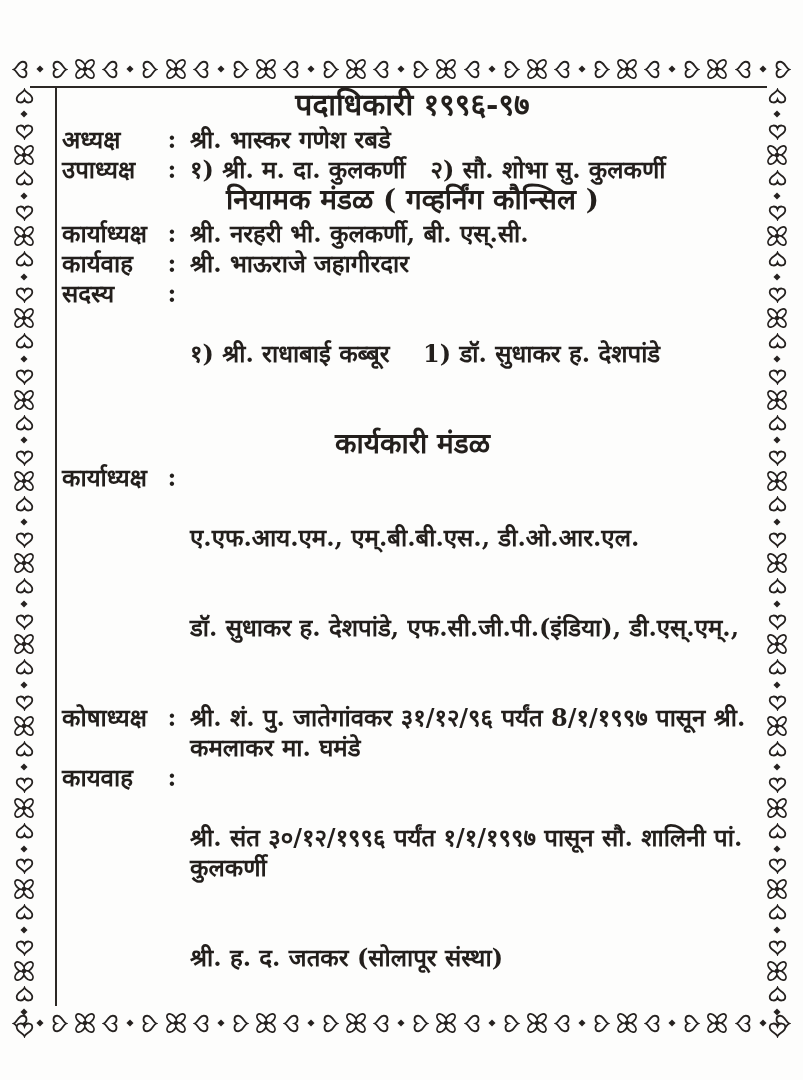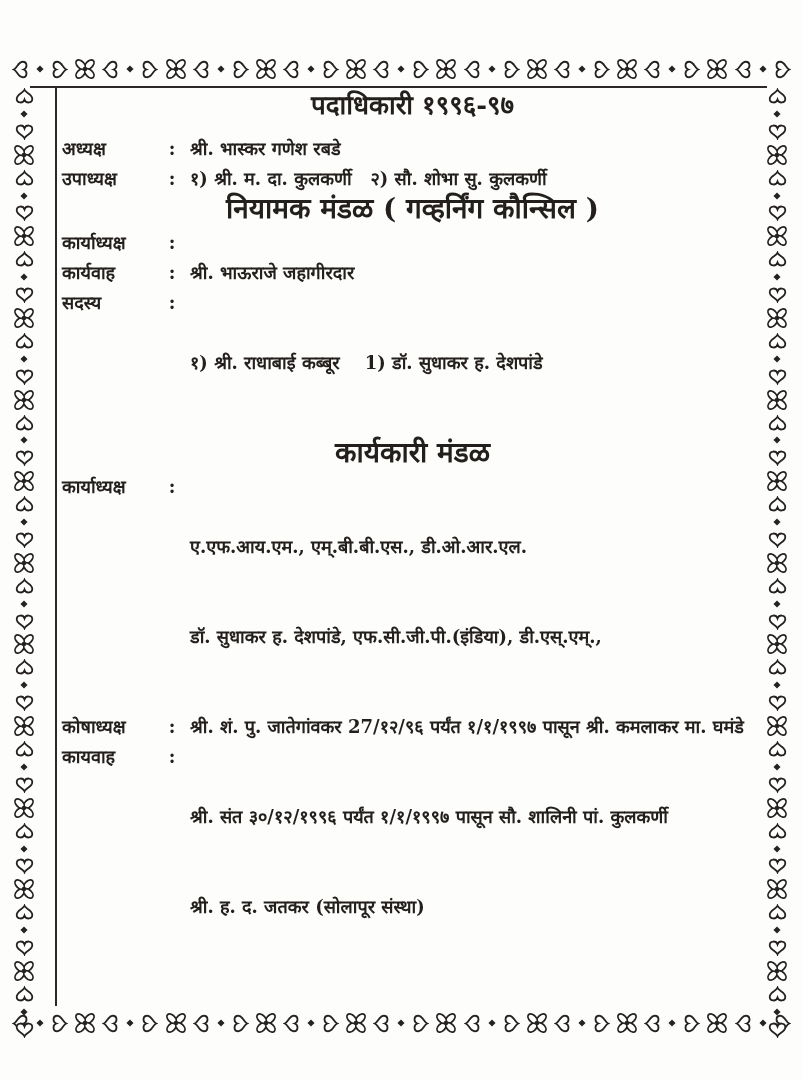--- a/index.html
+++ b/index.html
@@ -16,22 +16,22 @@
   .orn-v{top:88px;bottom:42px;width:34px;flex-direction:column;}
   .orn-left{left:7px;}
   .orn-right{right:9px;}
   .orn{display:block;}
   
   .rule-top{position:absolute;left:30px;right:36px;top:86px;height:2px;background:#2c2825;}
   .rule-left{position:absolute;left:55px;top:86px;height:920px;width:2px;background:#2c2825;}
   
   .content{position:absolute;left:62px;right:40px;top:90px;}
   .title1{font-size:27px;line-height:34px;text-align:center;margin:0 0 8px;}
-  .title2{font-size:26px;line-height:30px;text-align:center;margin:0 0 14px;}
-  .row{display:flex;font-size:18px;line-height:30px;}
+  .title2{font-size:30px;line-height:30px;text-align:center;margin:0 0 5px;}
+  .row{display:flex;font-size:24px;line-height:30px;}
   .lbl{width:92px;flex:none;}
   .colon{width:36px;flex:none;text-align:center;}
   .val{flex:1;white-space:pre-wrap;}
   .val .vline{white-space:pre-wrap;}
   .sec-heading{font-size:28px;line-height:30px;text-align:center;margin:0 0 4px;}
 </style>
 </head>
 <body>
 
 <div class="ornament orn-h orn-top" id="orn-top">
@@ -778,20 +778,21 @@
     <span class="lbl">उपाध्यक्ष</span>
     <span class="colon">:</span>
     <span class="val">१) श्री. म. दा. कुलकर्णी   २) सौ. शोभा सु. कुलकर्णी</span>
   </div>
 
   <div class="sec-heading">नियामक मंडळ ( गव्हर्निंग कौन्सिल )</div>
 
   <div class="row">
     <span class="lbl">कार्याध्यक्ष</span>
     <span class="colon">:</span>
+    <span class="val">श्री. नरहरी भी. कुलकर्णी, बी. एस्.सी.</span>
   </div>
   <div class="row">
     <span class="lbl">कार्यवाह</span>
     <span class="colon">:</span>
     <span class="val">श्री. भाऊराजे जहागीरदार</span>
   </div>
   <div class="row">
     <span class="lbl">सदस्य</span>
     <span class="colon">:</span>
     <span class="val">
@@ -805,21 +806,21 @@
     <span class="lbl">कार्याध्यक्ष</span>
     <span class="colon">:</span>
     <span class="val">
       <div class="vline">ए.एफ.आय.एम., एम्.बी.बी.एस., डी.ओ.आर.एल.</div>
       <div class="vline">डॉ. सुधाकर ह. देशपांडे, एफ.सी.जी.पी.(इंडिया), डी.एस्.एम्.,</div>
     </span>
   </div>
   <div class="row">
     <span class="lbl">कोषाध्यक्ष</span>
     <span class="colon">:</span>
-    <span class="val">श्री. शं. पु. जातेगांवकर 27/१२/९६ पर्यंत १/१/१९९७ पासून श्री. कमलाकर मा. घमंडे</span>
+    <span class="val">श्री. शं. पु. जातेगांवकर ३१/१२/९६ पर्यंत 8/१/१९९७ पासून श्री. कमलाकर मा. घमंडे</span>
   </div>
   <div class="row">
     <span class="lbl">कायवाह</span>
     <span class="colon">:</span>
     <span class="val">
       <div class="vline">श्री. संत ३०/१२/१९९६ पर्यंत १/१/१९९७ पासून सौ. शालिनी पां. कुलकर्णी</div>
       <div class="vline">श्री. ह. द. जतकर (सोलापूर संस्था)</div>
       
       
     </span>

